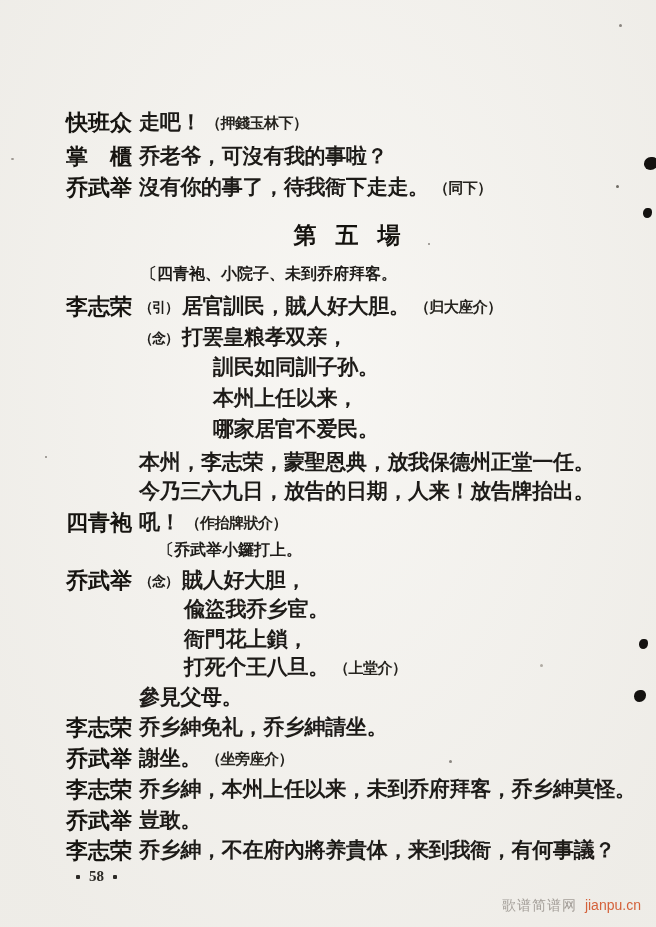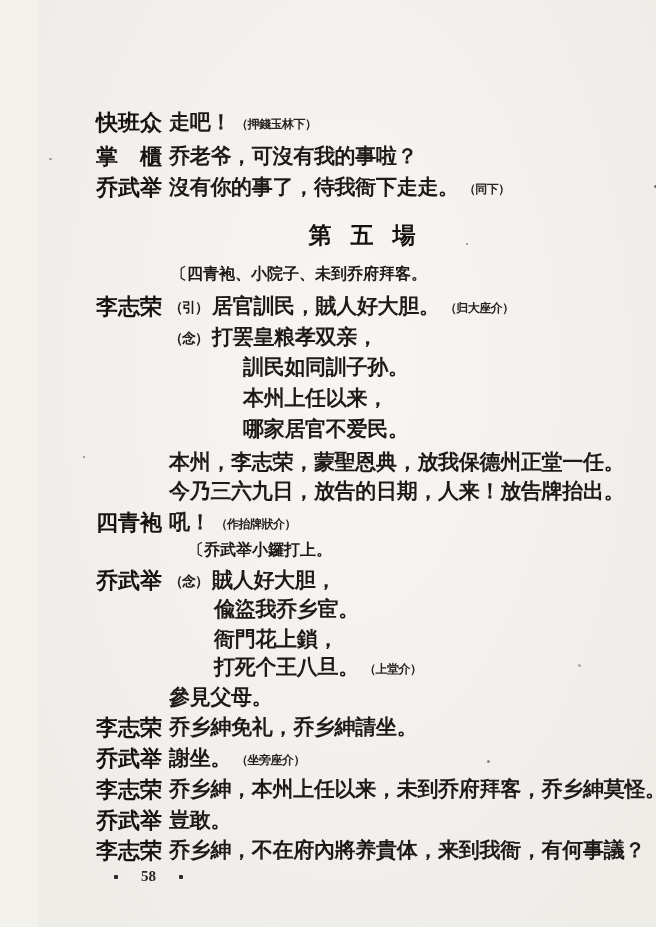--- a/index.html
+++ b/index.html
@@ -3,38 +3,38 @@
 <meta charset="utf-8">
 <style>
   html,body{margin:0;padding:0;}
   body{width:656px;height:927px;overflow:hidden;position:relative;
        background:#f3f1ec;
        font-family:"Liberation Serif","DejaVu Serif",serif;
        color:#1d1b18;}
   .page{position:absolute;inset:0;
         background:
           radial-gradient(ellipse at 50% 40%, rgba(255,255,255,0.35), rgba(0,0,0,0.02) 90%),
-          #f3f1ec; margin-left: 38px;}
-  .row{position:absolute;left:0;right:0;white-space:nowrap;line-height:1;padding-left:40px;}
+          #f3f1ec;}
+  .row{position:absolute;left:8px;right:0;white-space:nowrap;line-height:1;padding-left:40px;}
   .speaker{position:absolute;left:58px;top:0;
            font-size:22px;font-weight:700;color:#161410;}
   .body{position:absolute;left:131px;top:0;font-size:21px;font-weight:700;letter-spacing:-0.3px;}
   .row.verse .body{left:176px;}
   .row.verse-deep .body{left:205px;}
   .row.stage .body{left:133px;font-size:16px;font-weight:600;letter-spacing:0;}
   .row.stage-inner .body{left:150px;font-size:16px;font-weight:600;letter-spacing:0;}
   .marker{font-size:14px;font-weight:600;letter-spacing:-1px;margin-right:4px;vertical-align:1px;}
-  .note{font-size:12px;font-weight:600;letter-spacing:-0.5px;margin-left:5px;vertical-align:1px;color:#26241f;}
+  .note{font-size:15px;font-weight:600;letter-spacing:-0.5px;margin-left:5px;vertical-align:1px;color:#26241f;}
   .row.title-row{top:224px;text-align:center;}
   .title-text{display:inline-block;margin-right:10px;
               font-size:23px;font-weight:700;letter-spacing:19px;
               text-indent:19px;color:#14120e;}
   
   .pageno{position:absolute;left:76px;top:868px;font-size:15px;font-weight:600;
-          color:#2c2a26;display:flex;align-items:center;gap:23px;}
+          color:#2c2a26;display:flex;align-items:center;gap:9px;}
   .pageno .dot{width:4px;height:4px;background:#2c2a26;border-radius:1px;display:inline-block;}
   
   .watermark{position:absolute;left:502px;top:897px;font-size:14px;
              font-family:"Liberation Sans","DejaVu Sans",sans-serif;white-space:nowrap;}
   .wm-name{color:#a39e98;letter-spacing:1px;}
   .wm-url{color:#d4613a;margin-left:4px;}
   
   .speck{position:absolute;background:#141210;border-radius:50% 40% 55% 45%;}
   .speck.s1{left:644px;top:157px;width:14px;height:13px;}
   .speck.s2{left:643px;top:208px;width:9px;height:10px;}
@@ -138,20 +138,24 @@
         <span class="body"><span class="text">乔乡紳，不在府內將养貴体，来到我衙，有何事議？</span></span>
       </div>
     </div>
 
   <div class="pageno">
     <span class="dot"></span>
     <span>58</span>
     <span class="dot"></span>
   </div>
 
+  <div class="watermark">
+    <span class="wm-name">歌谱简谱网</span>
+    <span class="wm-url">jianpu.cn</span>
+  </div>
 
   <div class="speck s1"></div>
   <div class="speck s2"></div>
   <div class="speck s3"></div>
   <div class="speck s4"></div>
   <div class="dotspeck d1"></div>
   <div class="dotspeck d2"></div>
   <div class="dotspeck d3"></div>
   <div class="dotspeck d4"></div>
   <div class="dotspeck d5"></div>

